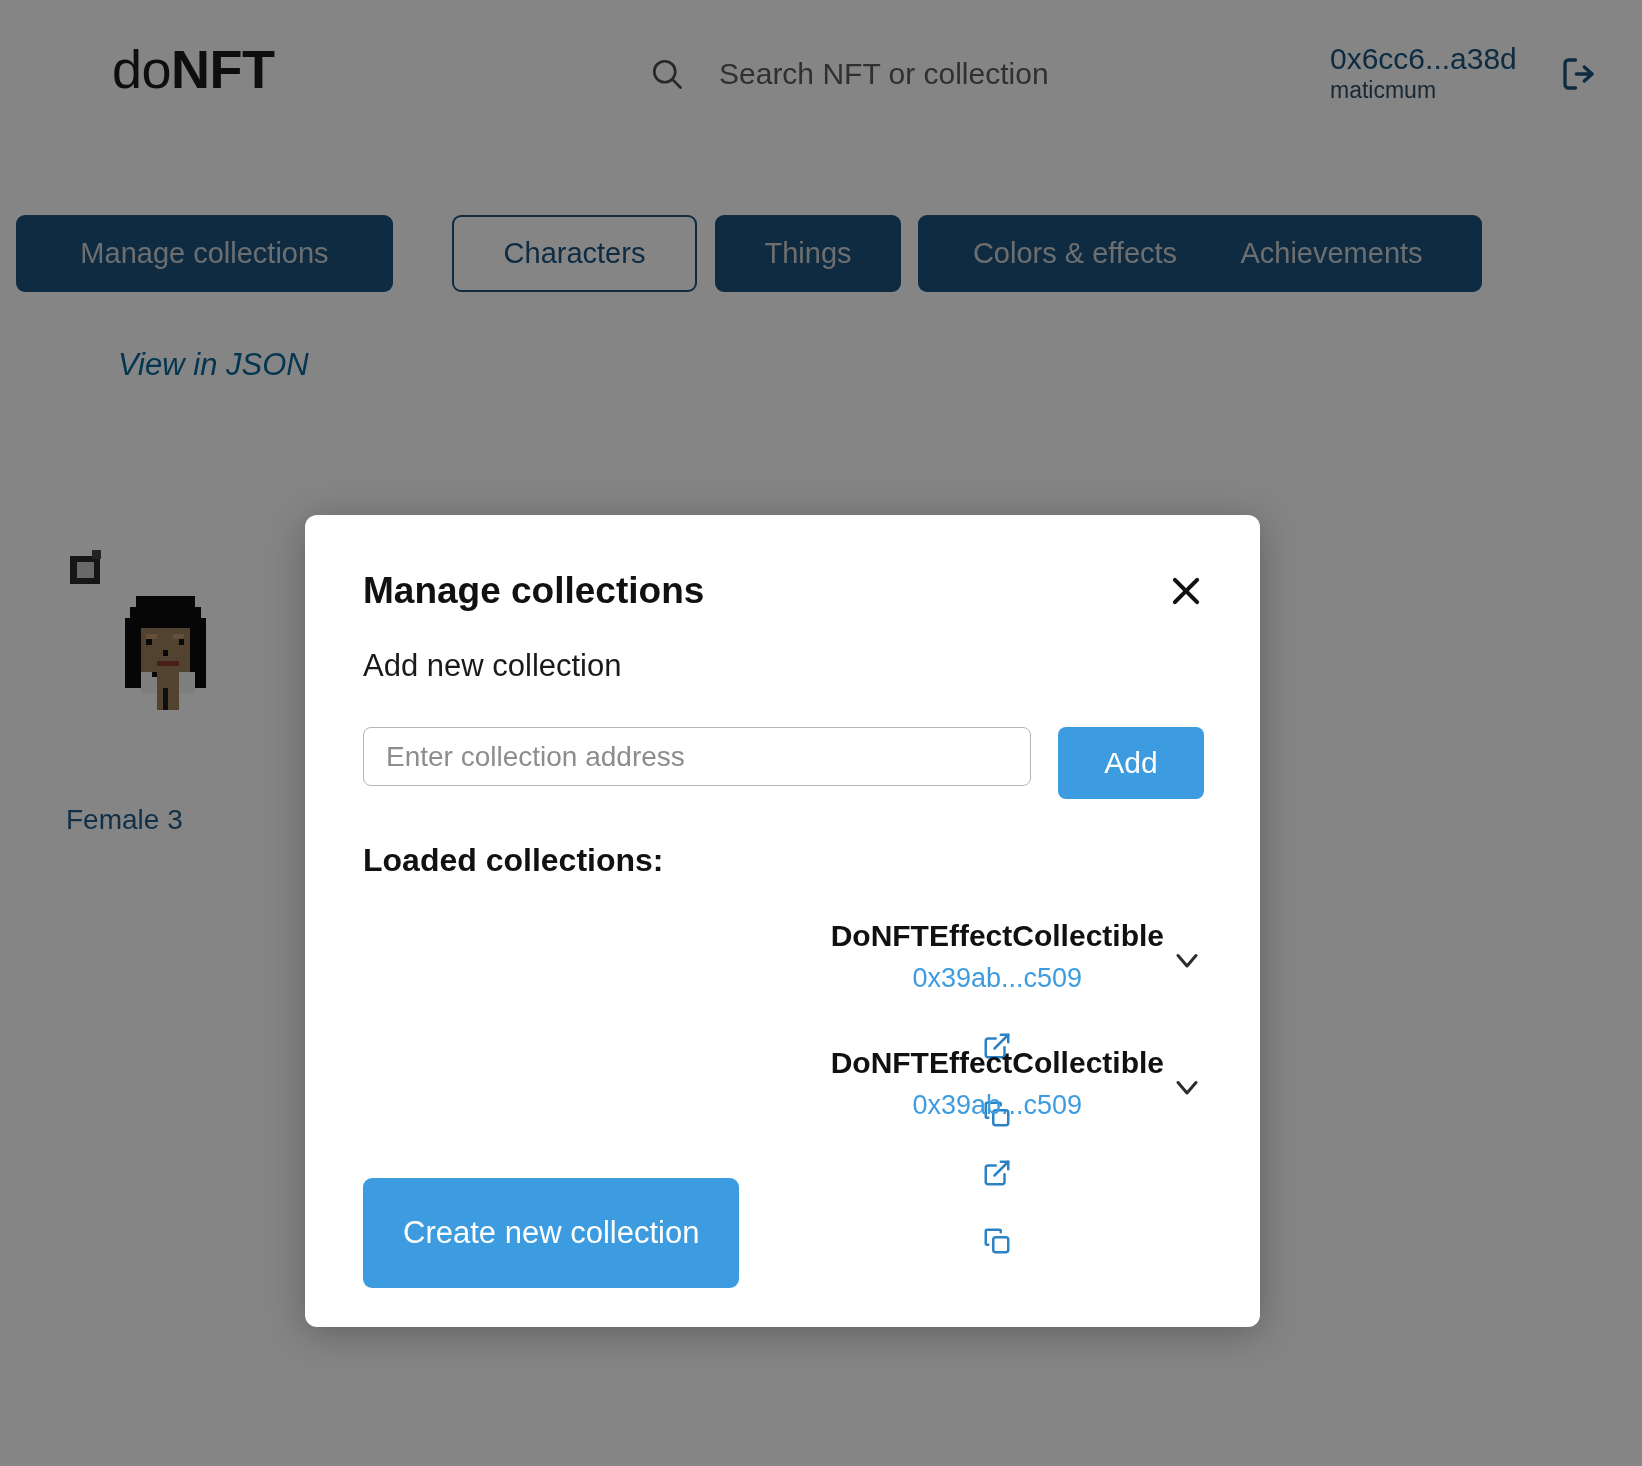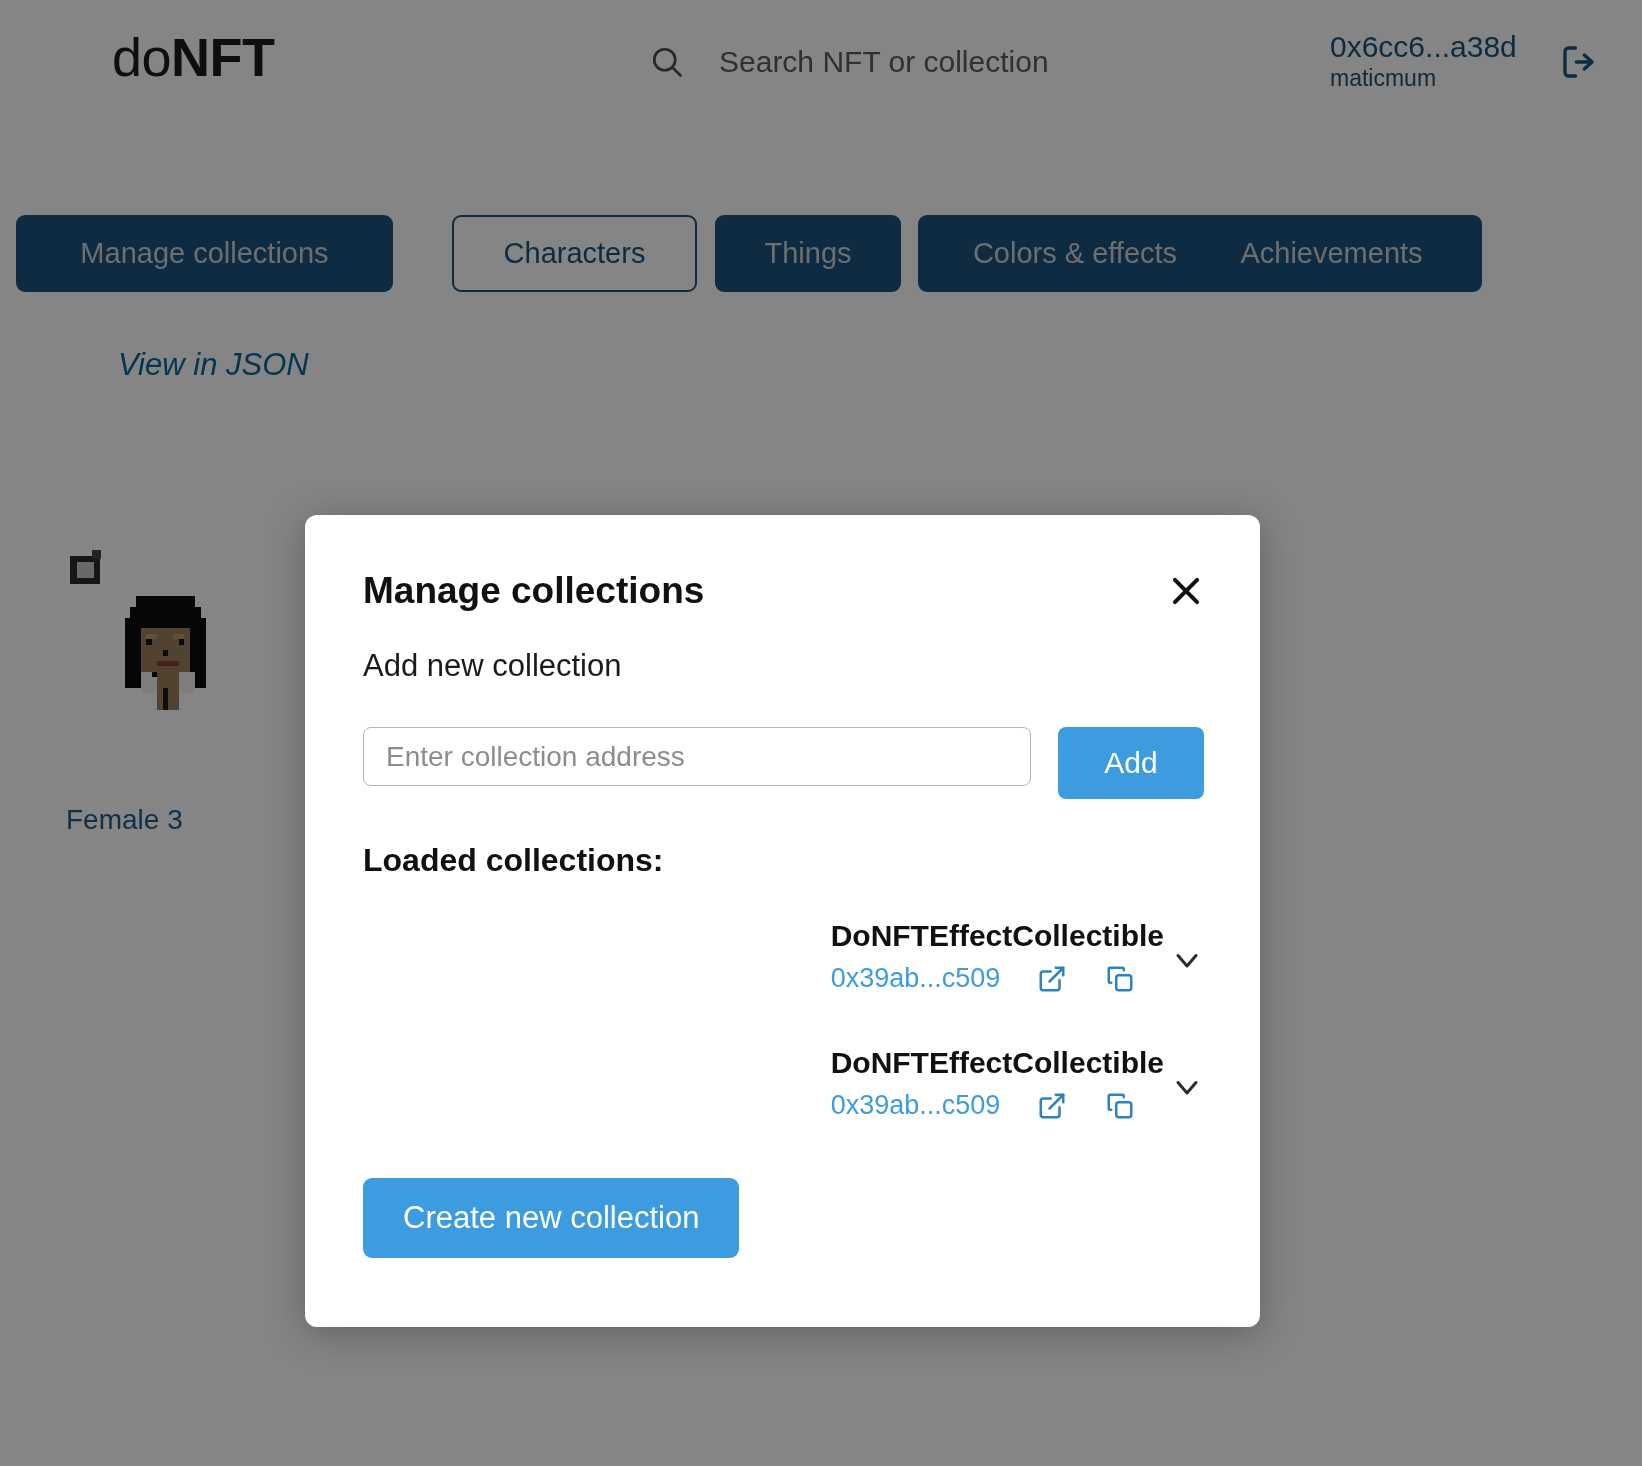--- a/index.html
+++ b/index.html
@@ -23,21 +23,21 @@
   #app-page {
     position: absolute;
     inset: 0;
     background: #ffffff;
     filter: brightness(0.52) saturate(0.95);
   }
 
   
   .header {
     position: absolute;
-    top: 0; left: 0; right: 0;
+    top: 12px; left: 0; right: 0;
     height: 124px;
     display: flex;
     align-items: center;
   }
 
   .logo {
     position: absolute;
     left: 112px;
     top: 28px;
     font-size: 54px;
@@ -333,20 +333,21 @@
     font-size: 30px;
     font-weight: 700;
     color: #111;
     line-height: 1.25;
   }
   .coll-addr-row {
     display: flex;
     align-items: center;
     gap: 36px;
     margin-top: 8px;
+    flex-direction: column;
   }
   .coll-addr {
     font-size: 27px;
     color: #3d9ce0;
   }
   .icon-btn {
     width: 32px; height: 32px;
     display: flex;
     align-items: center;
     justify-content: center;
@@ -358,21 +359,21 @@
     align-items: center;
     justify-content: center;
     cursor: pointer;
     margin-top: 22px;
   }
 
   .create-btn {
     position: absolute;
     left: 58px;
     top: 663px;
-    height: 80px;
+    height: 110px;
     padding: 0 40px;
     background: #3d9ce0;
     color: #fff;
     border: none;
     border-radius: 9px;
     font-size: 31px;
     cursor: pointer;
     font-family: "Liberation Sans", sans-serif;
   }
 </style>

